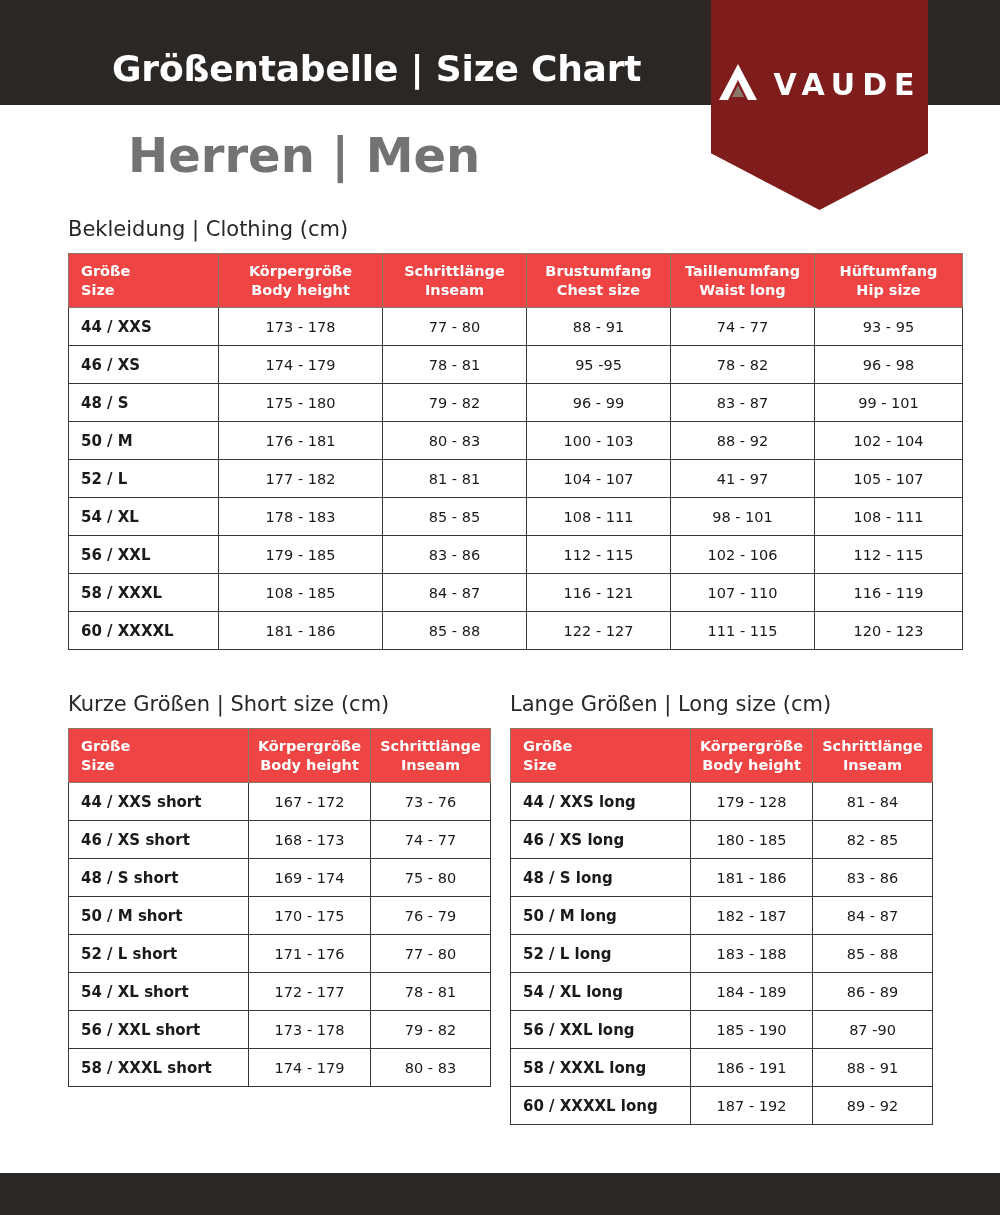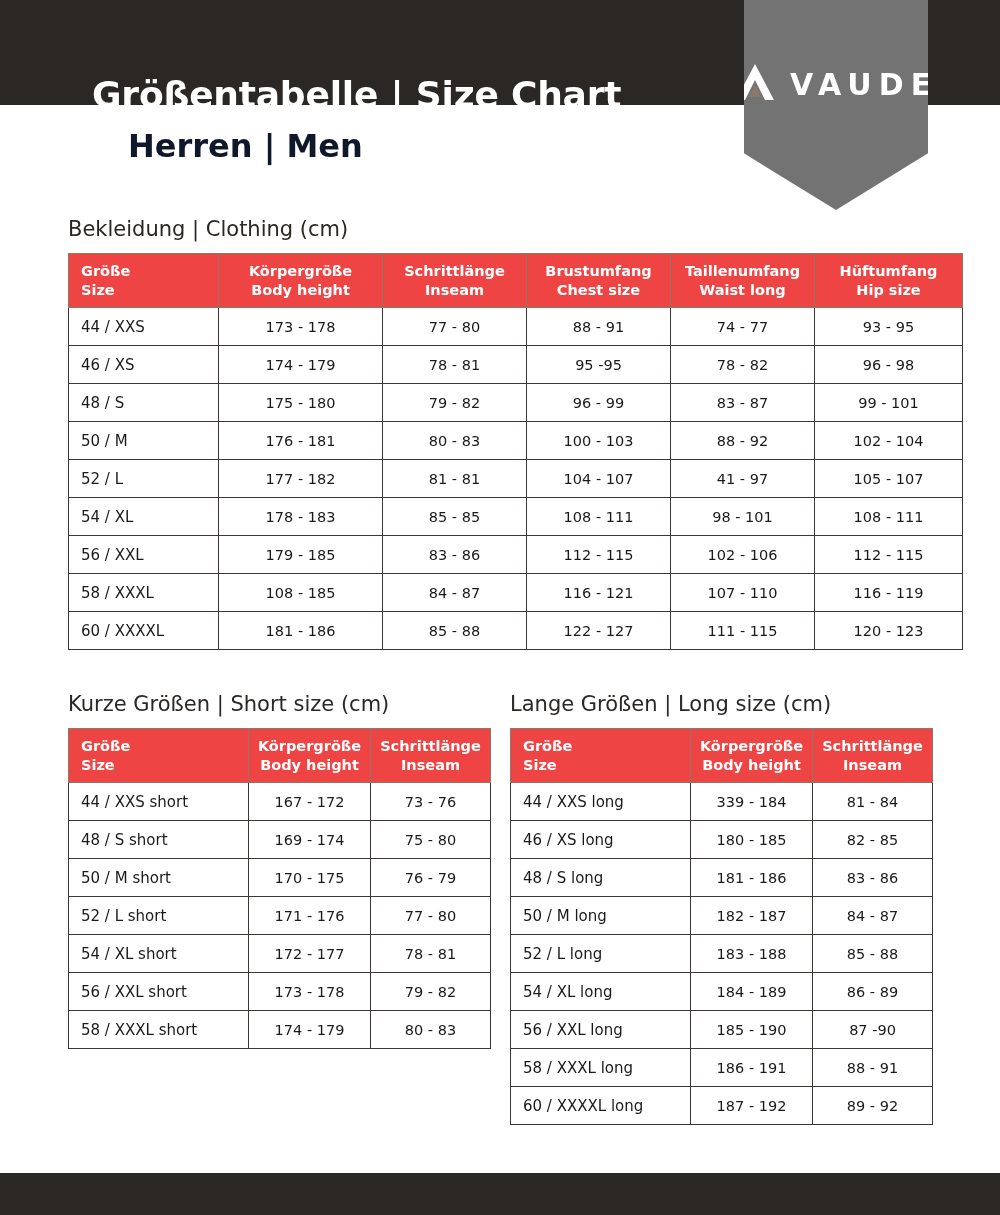--- a/index.html
+++ b/index.html
@@ -16,47 +16,46 @@
 
   
   .header {
     position: relative;
     height: 105px;
     background: #2b2724;
     color: #ffffff;
   }
   .header-titles {
     position: absolute;
-    left: 92px;
+    left: 112px;
     top: 50px;
     z-index: 3;
-    margin-top: 26px;
   }
   .title-line1 {
     font-size: 36px;
     font-weight: bold;
     letter-spacing: -0.2px;
     line-height: 1.05;
     white-space: nowrap;
   }
   .title-line2 {
-    font-size: 32px;
+    font-size: 48px;
     font-weight: bold;
     line-height: 1.05;
     margin-top: 10px;
-    color: #0f172a;
+    color: #737373;
     white-space: nowrap;
   }
   .brand-banner {
     position: absolute;
     right: 72px;
     top: 0;
-    width: 184px;
+    width: 217px;
     height: 210px;
-    background: #737373;
+    background: #7f1d1d;
     clip-path: polygon(0 0, 100% 0, 100% 73%, 50% 100%, 0 73%);
     z-index: 2;
   }
   .brand-inner {
     position: absolute;
     top: 62px;
     left: 0;
     width: 100%;
     display: flex;
     align-items: center;
@@ -104,21 +103,21 @@
     height: 54px;
     line-height: 1.25;
     font-size: 14.5px;
     border-color: #8a7868;
   }
   thead th.left, tbody td.left {
     text-align: left;
     padding-left: 12px;
   }
   tbody td.size-cell {
-    font-weight: normal;
+    font-weight: bold;
     text-align: left;
     padding-left: 12px;
     font-size: 15px;
   }
 
   .clothing-wrap { margin-top: 14px; }
   .clothing-table col.c0 { width: 150px; }
   .clothing-table col.c1 { width: 164px; }
   .clothing-table col.c2 { width: 144px; }
   .clothing-table col.c3 { width: 144px; }
@@ -311,20 +310,25 @@
             </th>
           </tr>
         </thead>
         <tbody id="short-body">
             <tr>
               <td class="size-cell">44 / XXS short</td>
               <td>167 - 172</td>
               <td>73 - 76</td>
             </tr>
             <tr>
+              <td class="size-cell">46 / XS short</td>
+              <td>168 - 173</td>
+              <td>74 - 77</td>
+            </tr>
+            <tr>
               <td class="size-cell">48 / S short</td>
               <td>169 - 174</td>
               <td>75 - 80</td>
             </tr>
             <tr>
               <td class="size-cell">50 / M short</td>
               <td>170 - 175</td>
               <td>76 - 79</td>
             </tr>
             <tr>
@@ -371,21 +375,21 @@
             </th>
             <th>
               <div>Schrittlänge</div>
               <div>Inseam</div>
             </th>
           </tr>
         </thead>
         <tbody id="long-body">
             <tr>
               <td class="size-cell">44 / XXS long</td>
-              <td>339 - 184</td>
+              <td>179 - 128</td>
               <td>81 - 84</td>
             </tr>
             <tr>
               <td class="size-cell">46 / XS long</td>
               <td>180 - 185</td>
               <td>82 - 85</td>
             </tr>
             <tr>
               <td class="size-cell">48 / S long</td>
               <td>181 - 186</td>

